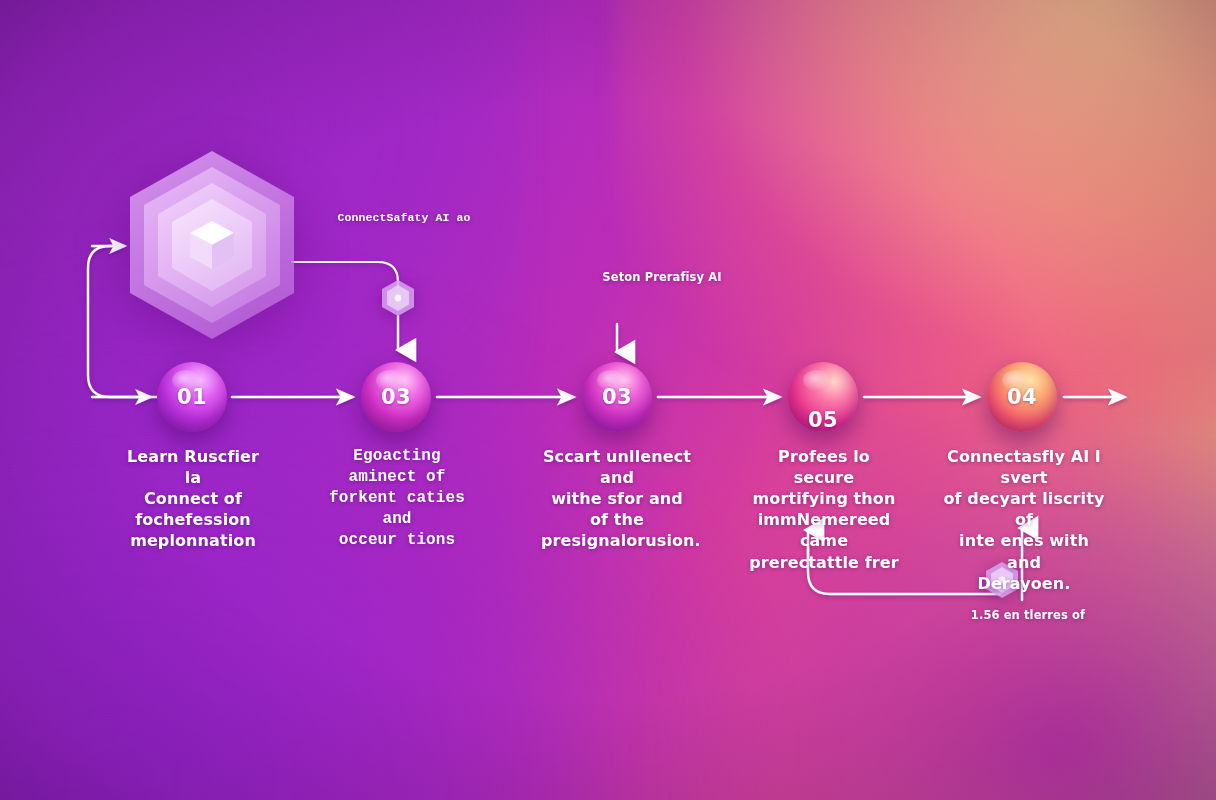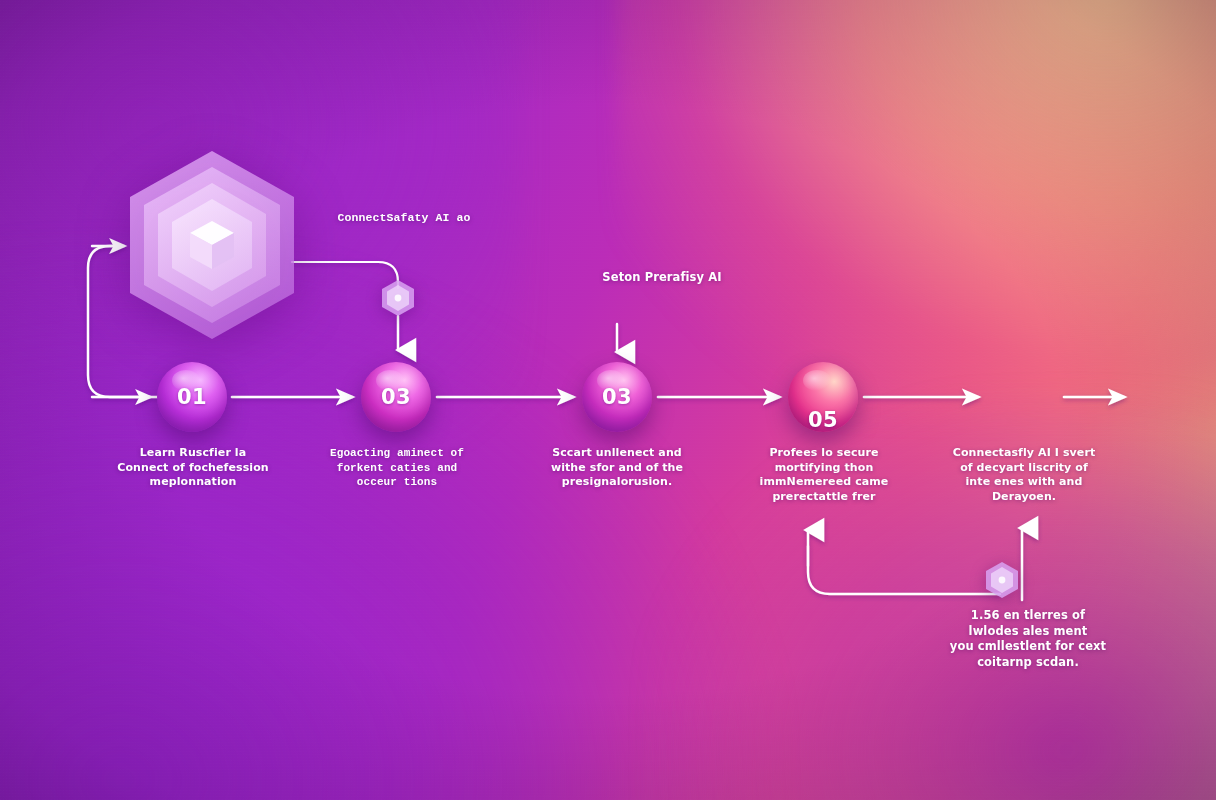--- a/index.html
+++ b/index.html
@@ -171,21 +171,21 @@
 
   
   .txt {
     position: absolute;
     color: #ffffff;
     text-align: center;
     line-height: 1.32;
     text-shadow: 0 1px 4px rgba(70,0,100,0.45);
   }
   .caption {
-    font-size: 11px;
+    font-size: 16px;
     font-weight: bold;
     letter-spacing: 0.1px;
     filter: blur(0.35px);
   }
   .callout {
     font-size: 11.5px;
     font-weight: bold;
     letter-spacing: 0.1px;
     filter: blur(0.45px);
   }
@@ -299,33 +299,35 @@
   </div>
   <div class="node sph-2" style="left:396px; top:397px;">
     <span class="node-label">03</span>
   </div>
   <div class="node sph-3" style="left:617px; top:397px;">
     <span class="node-label">03</span>
   </div>
   <div class="node sph-5" style="left:823px; top:397px;">
     <span class="node-label">05</span>
   </div>
+  <div class="node sph-4" style="left:1022px; top:397px;">
+    <span class="node-label">04</span>
+  </div>
 
   <div class="txt caption" style="left:117px; top:446px; width:152px;">Learn Ruscfier la<br>Connect of fochefession<br>meplonnation</div>
   <div class="txt caption" style="left:322px; top:446px; width:150px;font-family:Liberation Mono, monospace;">Egoacting aminect of<br>forkent caties and<br>occeur tions</div>
   <div class="txt caption" style="left:541px; top:446px; width:152px;">Sccart unllenect and<br>withe sfor and of the<br>presignalorusion.</div>
   <div class="txt caption" style="left:747px; top:446px; width:154px;">Profees lo secure<br>mortifying thon<br>immNemereed came<br>prerectattle frer</div>
   <div class="txt caption" style="left:943px; top:446px; width:162px;">Connectasfly AI I svert<br>of decyart liscrity of<br>inte enes with and<br>Derayoen.</div>
 
   <div class="txt callout" style="left:333px; top:210px; width:142px;font-family:Liberation Mono, monospace;">
     <span class="callout-head">ConnectSafaty AI ao</span>
   </div>
 
   <div class="txt callout" style="left:551px; top:270px; width:182px;margin-left:20px;">
     <span class="callout-head">Seton Prerafisy AI</span>
   </div>
 
   <div class="txt callout" style="left:938px; top:608px; width:180px;">
     <span class="callout-head">1.56 en tlerres of</span>
-    <span class="callout-body">lwlodes ales ment<br>you cmllestlent for cext<br>coitarnp scdan.</span>
   </div>
 
 </div>
 
 </body></html>

